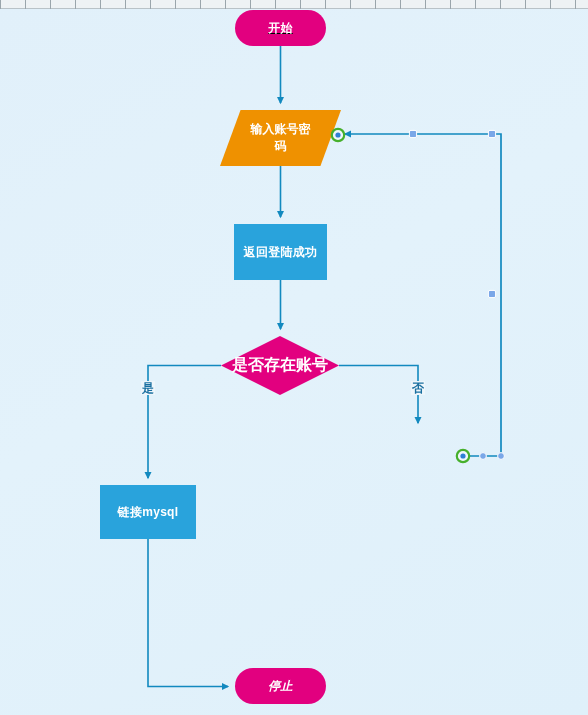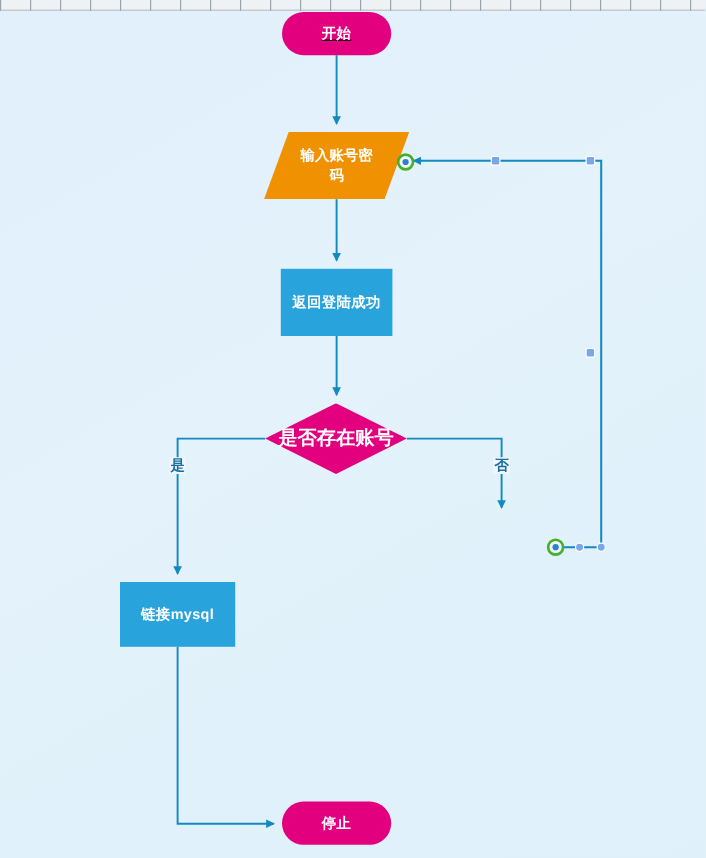--- a/index.html
+++ b/index.html
@@ -145,21 +145,21 @@
   <div class="decision-wrap" style="left:221px;top:336px;width:118px;height:59px;">
     <div class="dia"></div>
     <div class="lbl">是否存在账号</div>
   </div>
 
 
   <div class="node process" style="left:100px;top:485px;width:96px;height:54px;">
     <span class="lbl">链接mysql</span>
   </div>
 
-  <div class="node terminal" style="left:235px;top:668px;width:91px;height:36px;">
+  <div class="node terminal" style="left:235px;top:668px;width:91px;height:36px;font-style:italic;">
     <span class="lbl">停止</span>
   </div>
 
   <div class="edge-label" style="left:141px;top:381px;">是</div>
   <div class="edge-label" style="left:411px;top:381px;">否</div>
 
   <svg class="layer" id="handles" viewBox="0 0 588 715" xmlns="http://www.w3.org/2000/svg">
 
     <g>
       <circle cx="483" cy="456" r="3.4" fill="#7aa7e8" stroke="#ffffff" stroke-width="1"></circle>

